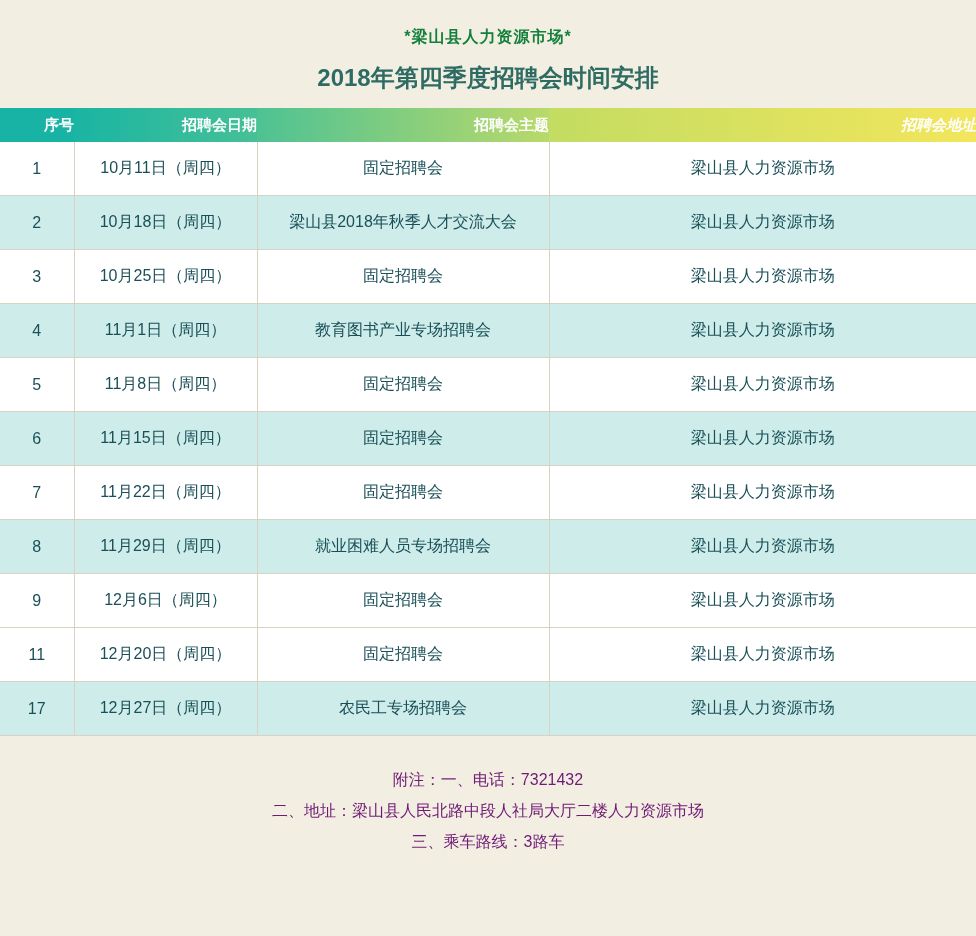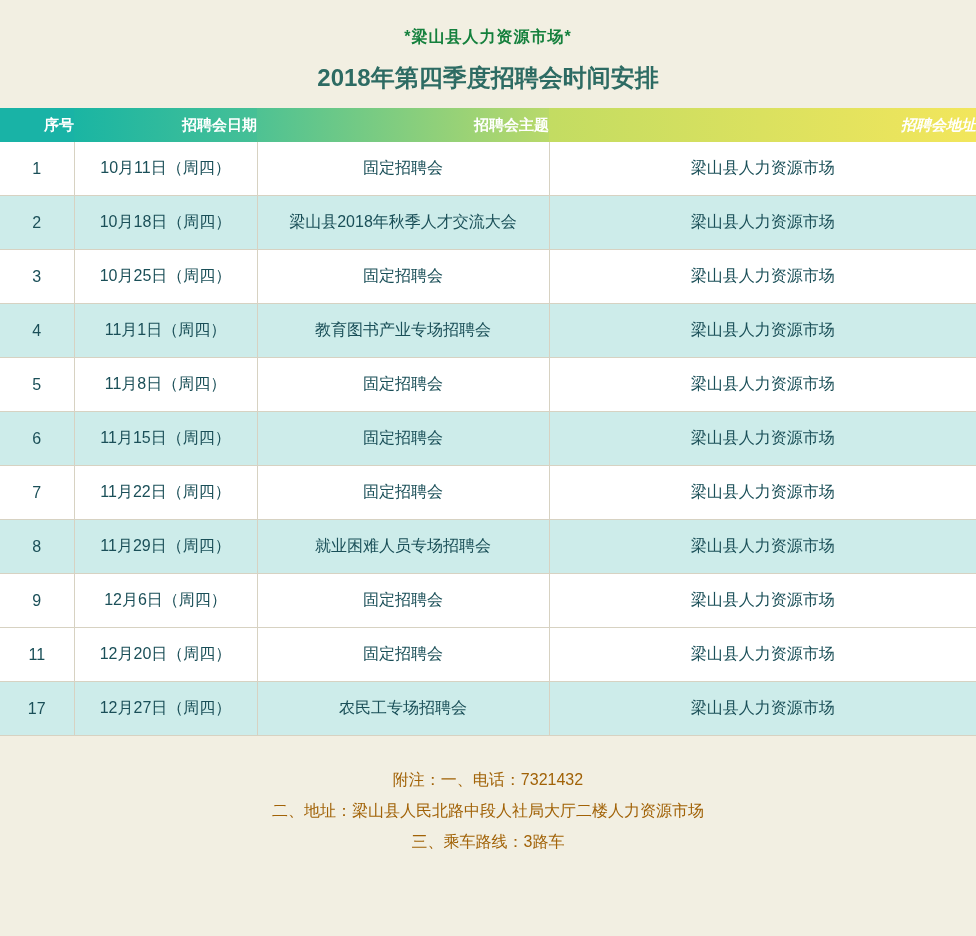--- a/index.html
+++ b/index.html
@@ -73,21 +73,21 @@
     border-right: 1px solid #d7d2c2;
   }
   table.schedule tbody td.last {
     border-right: none;
   }
   table.schedule tbody tr.odd td { background: #ffffff; }
   table.schedule tbody tr.even td { background: #cdecea; }
   .footnotes {
     margin-top: 28px;
     text-align: center;
-    color: #a16207;
+    color: #701a75;
     font-size: 16px;
     line-height: 31px;
   }
 </style>
 </head>
 <body>
 
 <div class="page">
 
   <div class="title-block">

